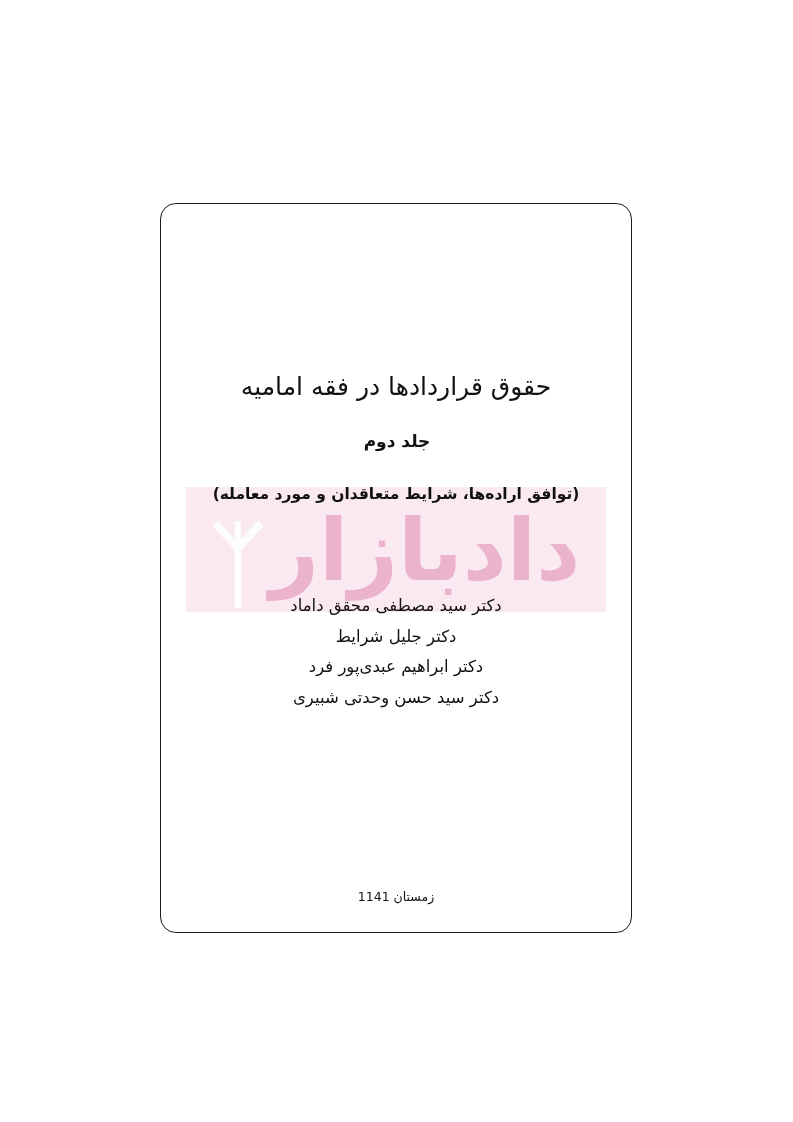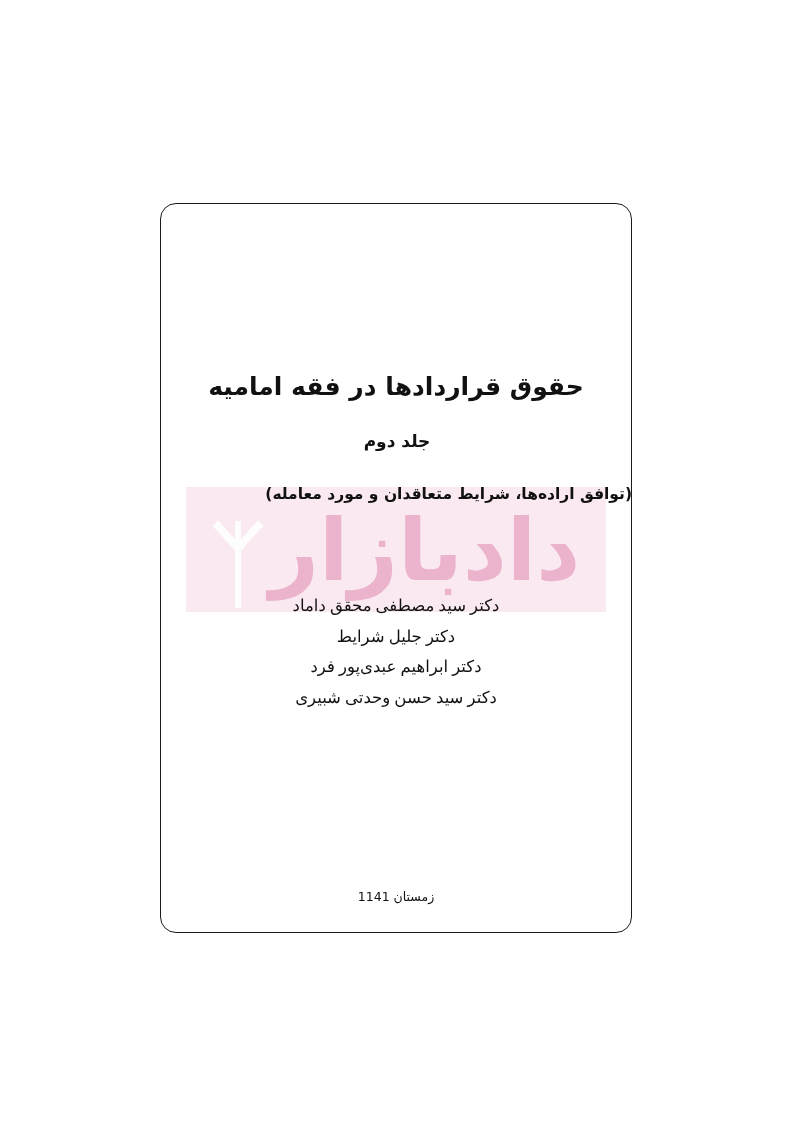--- a/index.html
+++ b/index.html
@@ -89,21 +89,21 @@
     direction: rtl;
     text-align: center;
   }
 
   .title-main {
     position: absolute;
     top: 168px;
     left: 0;
     right: 0;
     font-size: 25px;
-    font-weight: bold;
+    font-weight: normal;
     color: #111111;
     letter-spacing: 0px;
     line-height: 1.3;
   }
   .title-volume {
     position: absolute;
     top: 228px;
     left: 2px;
     right: 0;
     font-size: 17px;
@@ -111,36 +111,34 @@
     color: #111111;
   }
   .title-subtitle {
     position: absolute;
     top: 282px;
     left: 0;
     right: 0;
     font-size: 15.5px;
     font-weight: bold;
     color: #111111;
-    text-align: right;
   }
 
   .authors {
     position: absolute;
     top: 388px;
     left: 0;
     right: 0;
     font-size: 16.5px;
     color: #111111;
     line-height: 1.85;
     font-weight: normal;
   }
   .authors div {
     white-space: nowrap;
-    font-family: Liberation Serif, serif;
   }
 
   .pub-date {
     position: absolute;
     top: 686px;
     left: 0;
     right: 0;
     font-size: 12.5px;
     color: #111111;
   }

